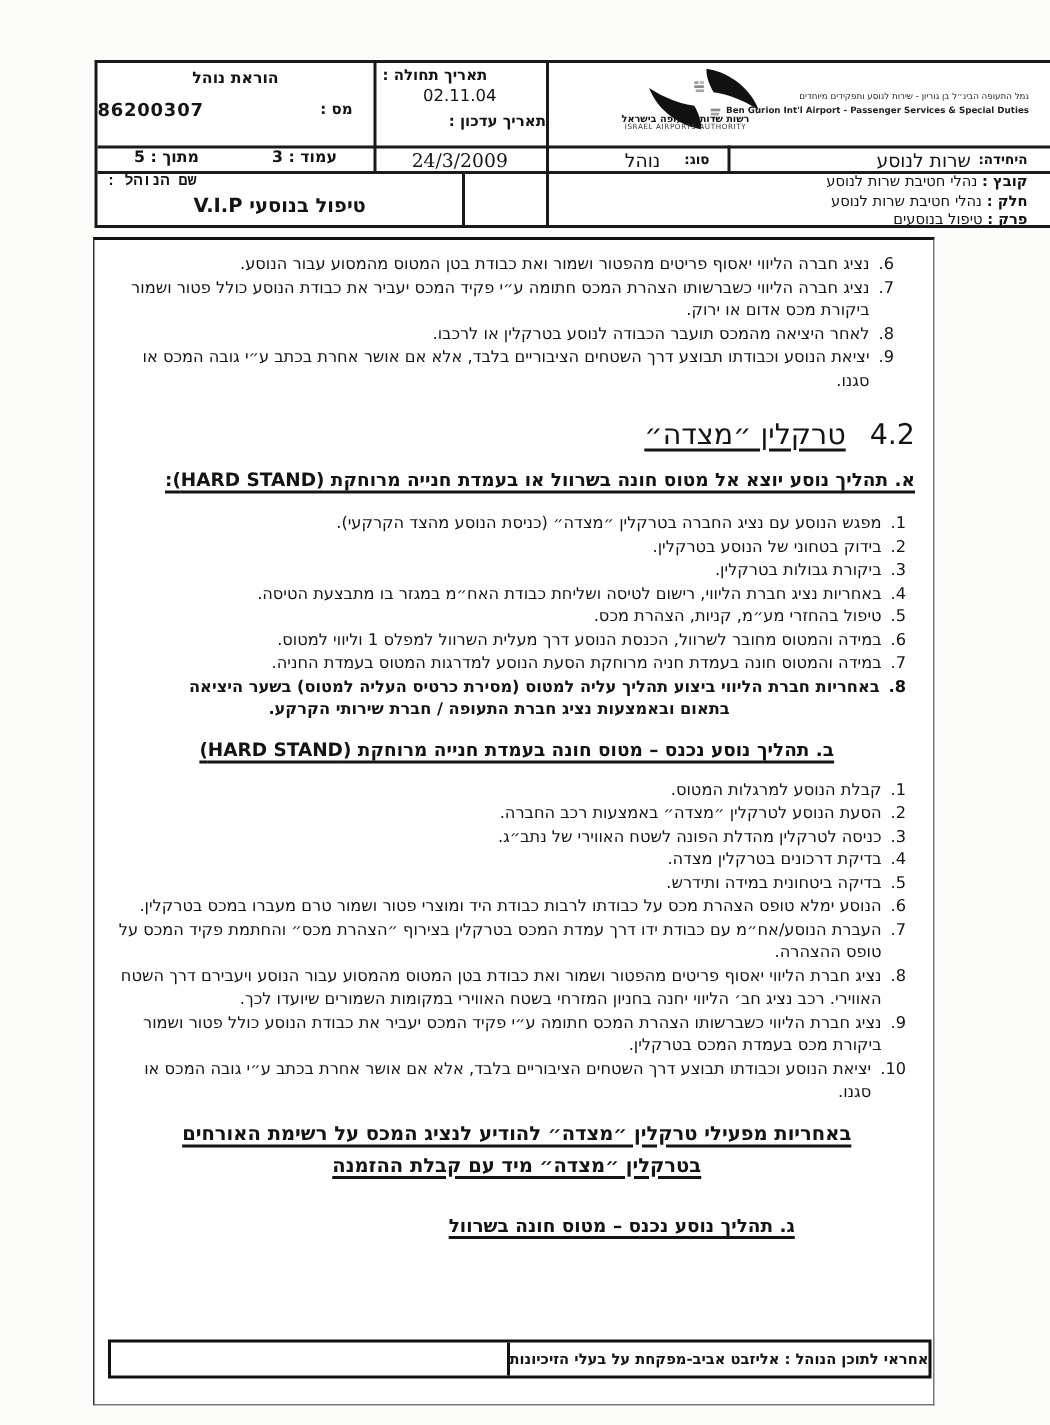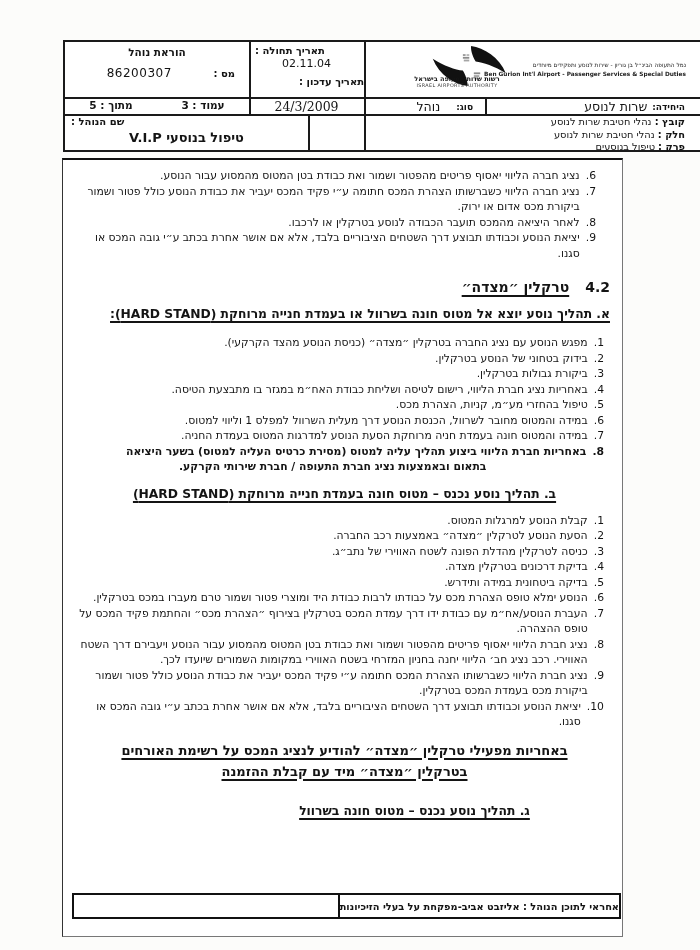--- a/index.html
+++ b/index.html
@@ -22,34 +22,34 @@
   .vlA { left:299px; top:0; bottom:0; width:2px; }
   .vlB { left:184px; top:0; height:72px; width:2px; }
   .vlC { left:243px; top:72px; bottom:0; width:1.5px; }
   .vlD { left:420px; top:55px; height:17px; width:1.5px; }
   .hcell { position:absolute; direction:rtl; }
 
   .c-instr { left:0; top:0; width:184px; height:55px; }
   .instr-title { text-align:center; font-weight:bold; font-size:10.5px; padding-top:4px; }
   .instr-num-row { display:flex; align-items:center; margin-top:8px; padding-right:14px; }
   .instr-num-label { font-weight:bold; font-size:10px; }
-  .instr-num-val { flex:1; text-align:center; font-weight:normal; font-size:12px; letter-spacing:.5px; }
+  .instr-num-val { flex:1; text-align:left; font-weight:bold; font-size:12px; letter-spacing:.5px; }
 
   .c-dates { left:184px; top:0; width:115px; height:55px; font-size:10px; font-weight:bold; }
   .date-label { text-align:left; padding-left:6px; direction:rtl; padding-top:3px; }
   .date-label2 { text-align:right; padding-left:6px; padding-top:6px; }
   .date-val { text-align:center; font-weight:normal; font-size:11px; padding-top:1px; }
 
   .c-page { left:0; top:57px; width:184px; height:15px; display:flex; font-size:10.5px; font-weight:bold; }
   .c-page span { flex:1; text-align:center; }
   .c-update { left:184px; top:57px; width:115px; height:15px; text-align:center;
               font-family:"DejaVu Serif", serif; font-size:12.5px; }
 
   .c-name { left:0; top:74px; width:243px; height:36px; }
-  .name-label { text-align:left; padding-left:6px; font-weight:bold; font-size:10px; }
+  .name-label { text-align:left; padding-left:6px; font-weight:bold; font-size:10px;font-family:Liberation Mono, monospace; }
   .name-val { text-align:center; font-weight:bold; font-size:13px; margin-top:3px; }
 
   .c-logo { left:299px; top:0; width:326px; height:55px; }
   .logo-svg { position:absolute; left:62px; top:3px; width:92px; height:42px; }
   .auth-block { position:absolute; left:38px; top:33px; width:110px; text-align:center; direction:rtl; }
   .auth-he { font-size:6.5px; font-weight:bold; white-space:nowrap; }
   .auth-en { font-size:4.8px; letter-spacing:.4px; color:#333; white-space:nowrap; }
   .dept-block { position:absolute; right:4px; top:20px; text-align:right; direction:rtl; }
   .dept-he { font-size:5.8px; color:#222; white-space:nowrap; }
   .dept-en { font-size:5.8px; direction:ltr; color:#222; white-space:nowrap; margin-top:3px; font-weight:bold; }
@@ -72,21 +72,21 @@
     background:#fff; padding:8px 12px 0 16px; direction:rtl;
   }
   .li { display:flex; font-size:10.8px; line-height:15.5px; }
   .li .num { margin-left:6px; white-space:nowrap; }
   .li .txt { flex:1; }
   .intro-list { margin-left:8px; padding-right:14px; }
   .num-list { padding-right:6px; }
   .bold { font-weight:bold; }
   .center { text-align:center; }
 
-  .sec-head { margin-top:18px; font-size:14px; font-weight:bold; }
+  .sec-head { margin-top:18px; font-size:19px; font-weight:normal; }
   .sec-num { margin-left:16px; }
   .uline { text-decoration:underline; text-decoration-thickness:1.5px; text-underline-offset:3px; }
 
   .sub-head { margin-top:12px; font-size:12.3px; font-weight:bold; }
   .list-a { margin-top:14px; }
   .list-b { margin-top:12px; }
   .sub-center { text-align:center; }
   .note { margin-top:10px; text-align:center; font-weight:bold; font-size:13px; line-height:21px; }
   .sub-g { margin-top:22px; text-align:center; position:relative; left:70px; }
 

